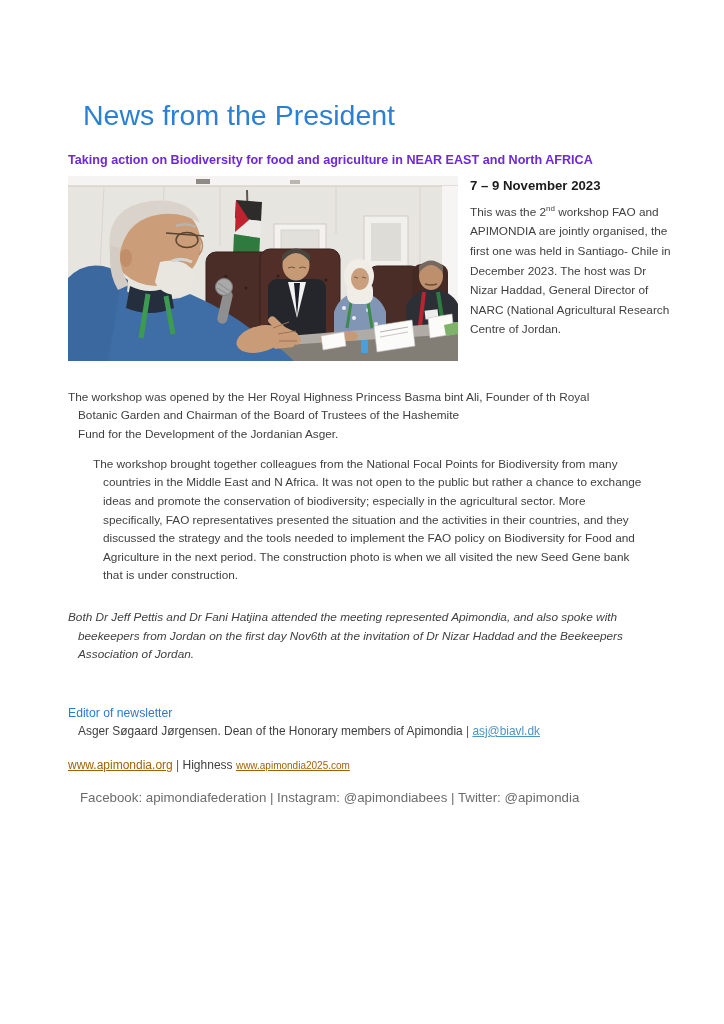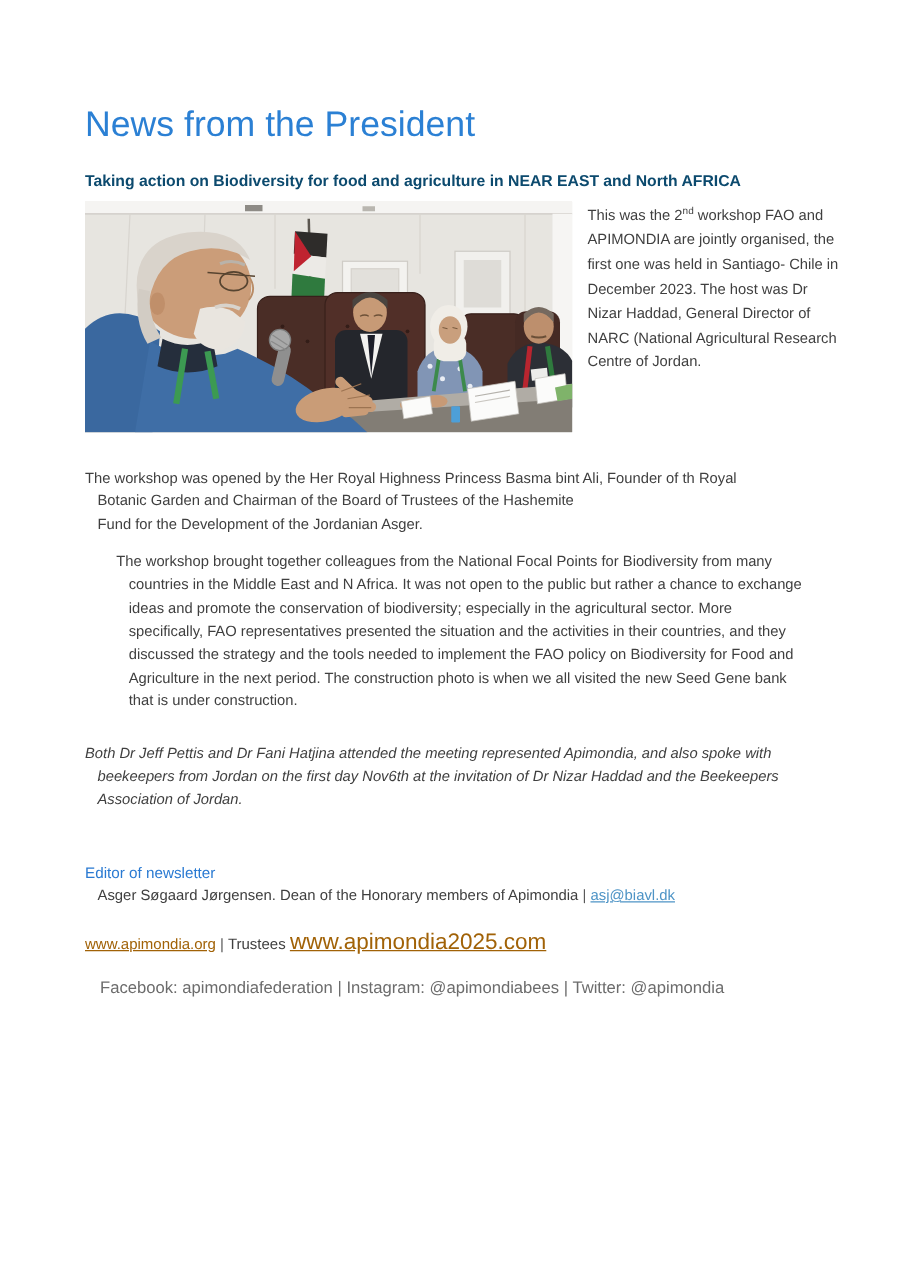--- a/index.html
+++ b/index.html
@@ -6,25 +6,25 @@
   body {
     width:724px; height:1024px;
     font-family:"Liberation Sans", sans-serif;
     color:#3f3f3f;
     overflow:hidden;
   }
   .page { position:relative; width:724px; height:1024px; background:#fff; }
   .content { padding:84px 16px 0 68px; width:640px; }
 
   h1.title {
-    margin:0; font-size:28.5px; line-height:1.15; font-weight:400;
+    margin:15px; font-size:28.5px; line-height:1.15; font-weight:400;
     color:#2b80d4;
   }
   h2.subheading {
-    margin:21px 0 0 0; font-size:12.6px; font-weight:700; color:#0c4a6e;
+    margin:21px 0 0 0; font-size:12.6px; font-weight:700; color:#6d28d9;
   }
 
   .media-row { display:flex; margin-top:9px; }
   .photo { width:390px; height:185px; flex:none; overflow:hidden; }
   .photo svg { display:block; }
 
   .side-col { width:205px; margin-left:12px; padding-top:2px; }
   .side-date { font-size:13.2px; font-weight:700; color:#1c1c1c; margin:0 0 10px 0; }
   .side-text { margin:0; font-size:11.8px; line-height:1.66; color:#3f3f3f; }
   .side-text sup { font-size:8px; line-height:0; vertical-align:super; }
@@ -41,21 +41,21 @@
 
   .editor-head { margin-top:42px; font-size:12.2px; color:#2a7ad2; }
   .editor-line { margin:4px 0 0 10px; font-size:11.9px; color:#3f3f3f; }
   .sep { color:#595959; }
 
   a { text-decoration:underline; }
   .link-muted { color:#a16207; }
   .link-email { color:#4e94c6;margin-top:32px; }
 
   .links-line { margin:20px 0 0 0; font-size:12px; color:#3f3f3f; }
-  .links-line .congress-link { font-size:18px; }
+  .links-line .congress-link { font-size:10px; }
 
   .social-line { margin:18px 0 0 12px; font-size:13.3px; color:#6c6c6c; }
 </style>
 </head>
 <body>
 
 <div class="page">
   <div class="content">
 
     <h1 class="title">News from the President</h1>
@@ -182,20 +182,21 @@
             <g>
               <rect x="152" y="114" width="10" height="34" rx="5" fill="#8f8f8f" transform="rotate(13 157 131)"></rect>
               <ellipse cx="156" cy="111" rx="8.5" ry="8.5" fill="#a9a9a9" stroke="#7c7c7c"></ellipse>
               <path d="M150,107 L162,115 M149,112 L161,119" stroke="#8a8a8a" stroke-width="1"></path>
             </g>
           </g>
         </svg>
       </div>
 
       <div class="side-col">
+        <p class="side-date">7 – 9 November 2023</p>
         <p class="side-text"><span>This was the 2</span><sup>nd</sup><span> workshop FAO and APIMONDIA are jointly organised, the first one was held in Santiago- Chile in December 2023. The host was Dr Nizar Haddad, General Director of NARC (National Agricultural Research Centre of Jordan.</span></p>
       </div>
     </div>
 
     <p class="body-par p1">The workshop was opened by the Her Royal Highness Princess Basma bint Ali, Founder of th Royal
 Botanic Garden and Chairman of the Board of Trustees of the Hashemite
 Fund for the Development of the Jordanian Asger.</p>
 
     <p class="body-par p2">The workshop brought together colleagues from the National Focal Points for Biodiversity from many
 countries in the Middle East and N Africa.  It was not open to the public but rather a chance to exchange
@@ -213,20 +214,20 @@
 
     <p class="editor-line">
       <span>Asger Søgaard Jørgensen. Dean of the Honorary members of Apimondia</span>
       <span class="sep">|</span>
       <a href="#" class="link-email">asj@biavl.dk</a>
     </p>
 
     <p class="links-line">
       <a href="#" class="link-muted">www.apimondia.org</a>
       <span class="sep">|</span>
-      <span>Trustees</span>
+      <span>Highness</span>
       <a href="#" class="link-muted congress-link">www.apimondia2025.com</a>
     </p>
 
     <p class="social-line">Facebook: apimondiafederation | Instagram: @apimondiabees | Twitter: @apimondia</p>
 
   </div>
 </div>
 
 </body></html>

